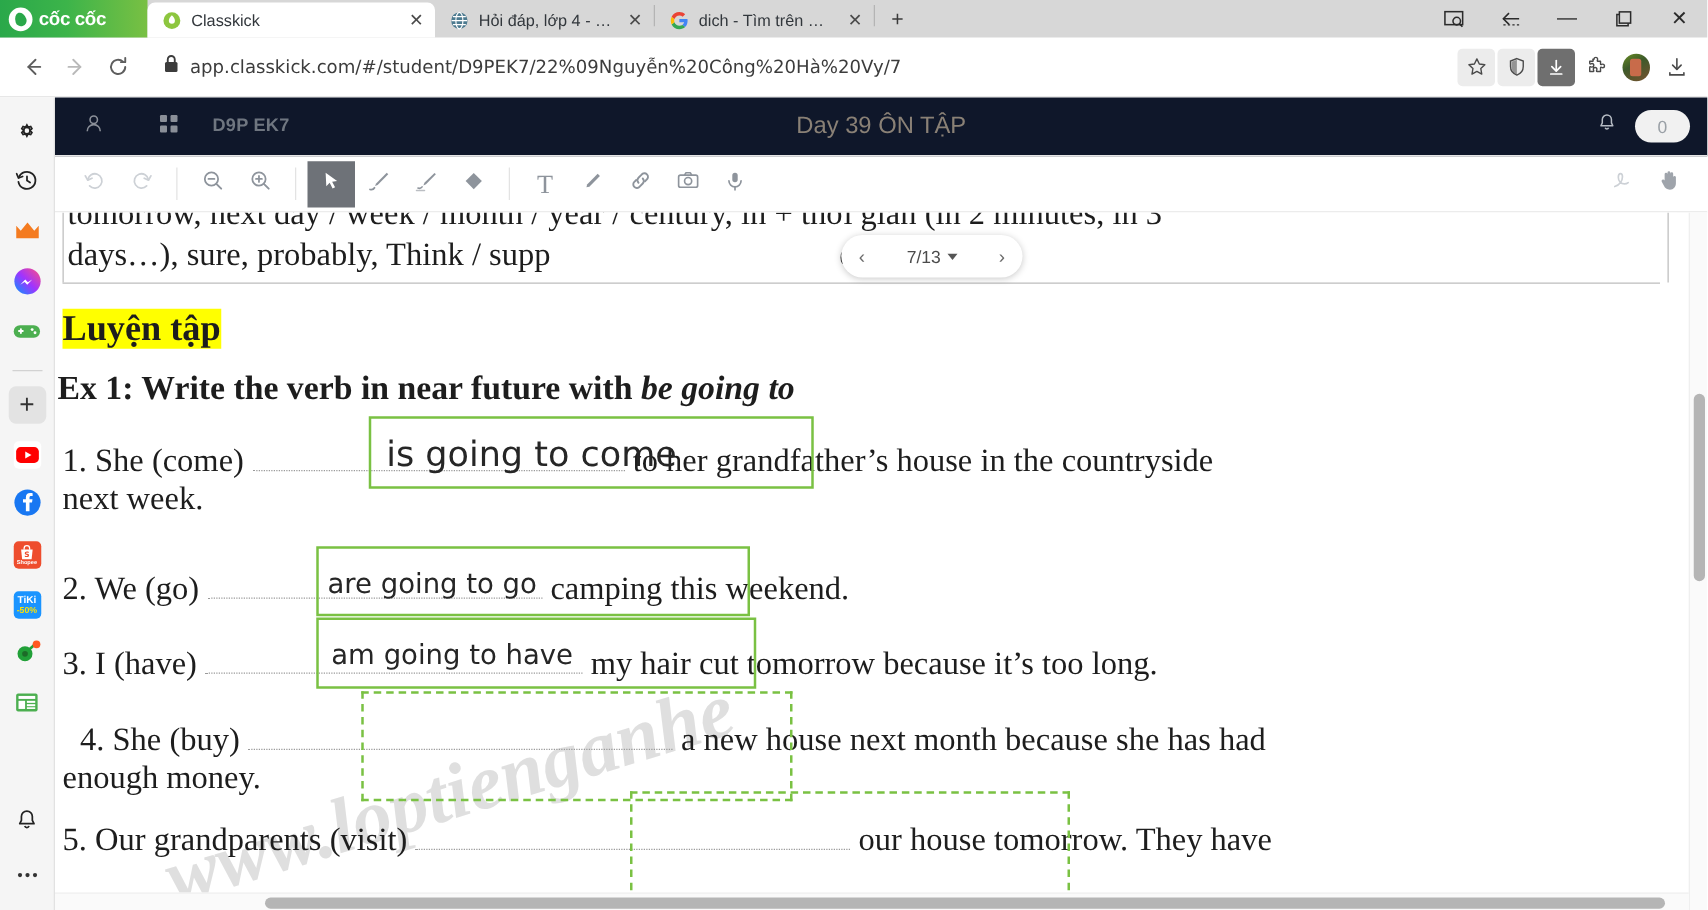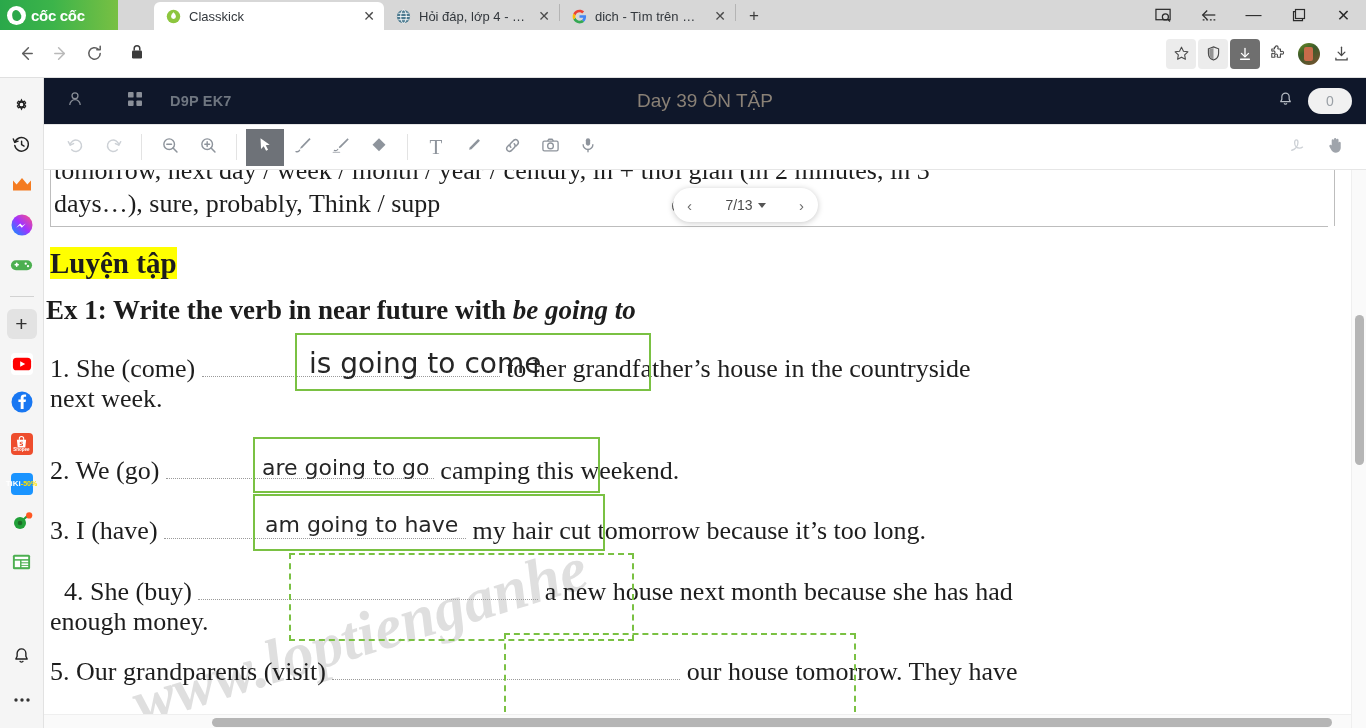--- a/index.html
+++ b/index.html
@@ -51,21 +51,20 @@
     padding: 0 6px 0 11px;
     font-size: 13px;
     color: #32373c;
     position: relative;
     min-width: 0;
   }
   .tab.active {
     background: #ffffff;
     border-radius: 6px 6px 0 0;
     width: 230px;
-    margin-left: 36px;
   }
   .tab.inactive { width: 175px; }
   .tab-sep {
     width: 1px; height: 17px; background: #b4b4b4;
     align-self: center; margin-bottom: 5px;
   }
   .tab-fav { width: 16px; height: 16px; flex: 0 0 auto; display:flex; align-items:center; justify-content:center;}
   .tab-title {
     flex: 1 1 auto;
     white-space: nowrap; overflow: hidden; text-overflow: ellipsis;
@@ -432,20 +431,21 @@
       </svg>
   </div>
 
   <div class="urlbar">
     <span>
       <svg width="14" height="16" viewBox="0 0 14 16">
           <rect x="2" y="6.5" width="10" height="8" rx="1.2" fill="#3c3c3c"></rect>
           <path d="M4.2 6.5V4.6a2.8 2.8 0 0 1 5.6 0v1.9" fill="none" stroke="#3c3c3c" stroke-width="1.5"></path>
         </svg>
     </span>
+    <span class="urltext">app.classkick.com/#/student/D9PEK7/22%09Nguyễn%20Công%20Hà%20Vy/7</span>
   </div>
 
   <div class="urlicons">
     <div class="chip group">
       <svg width="17" height="17" viewBox="0 0 20 20">
           <path d="M10 2.5l2.3 4.8 5.2.7-3.8 3.6.9 5.2-4.6-2.5-4.6 2.5.9-5.2L2.5 8l5.2-.7z" fill="none" stroke="#4a4a4a" stroke-width="1.3" stroke-linejoin="round"></path>
         </svg>
     </div>
     <div class="chip group">
       <svg width="17" height="17" viewBox="0 0 20 20">
@@ -566,21 +566,21 @@
         <svg width="13" height="12" viewBox="0 0 14 13">
             <path d="M2 4h10l-.9 8.4H2.9z" fill="#fff"></path>
             <path d="M4.6 4.2V3a2.4 2.4 0 0 1 4.8 0v1.2" fill="none" stroke="#fff" stroke-width="1.1"></path>
             <text x="7" y="10.4" font-size="6.4" fill="#ee4d2d" text-anchor="middle" font-family="DejaVu Sans">S</text>
           </svg>
         <span style="font-size:4.5px;margin-top:0px;">Shopee</span>
       </span>
     </div>
 
     <div class="sb-item">
-      <span class="sq" style="background:#1a94ff;flex-direction:row;line-height:1.05;">
+      <span class="sq" style="background:#1a94ff;flex-direction:column;line-height:1.05;">
         <span style="font-size:8px;color:#fff;">TiKi</span>
         <span style="font-size:7px;color:#ffe200;">-50%</span>
       </span>
     </div>
 
     <div class="sb-item">
       <span>
         <svg width="22" height="20" viewBox="0 0 22 20">
             <circle cx="9" cy="11" r="6" fill="#21a038"></circle>
             <circle cx="9" cy="11" r="2.3" fill="#1d6b28"></circle>

